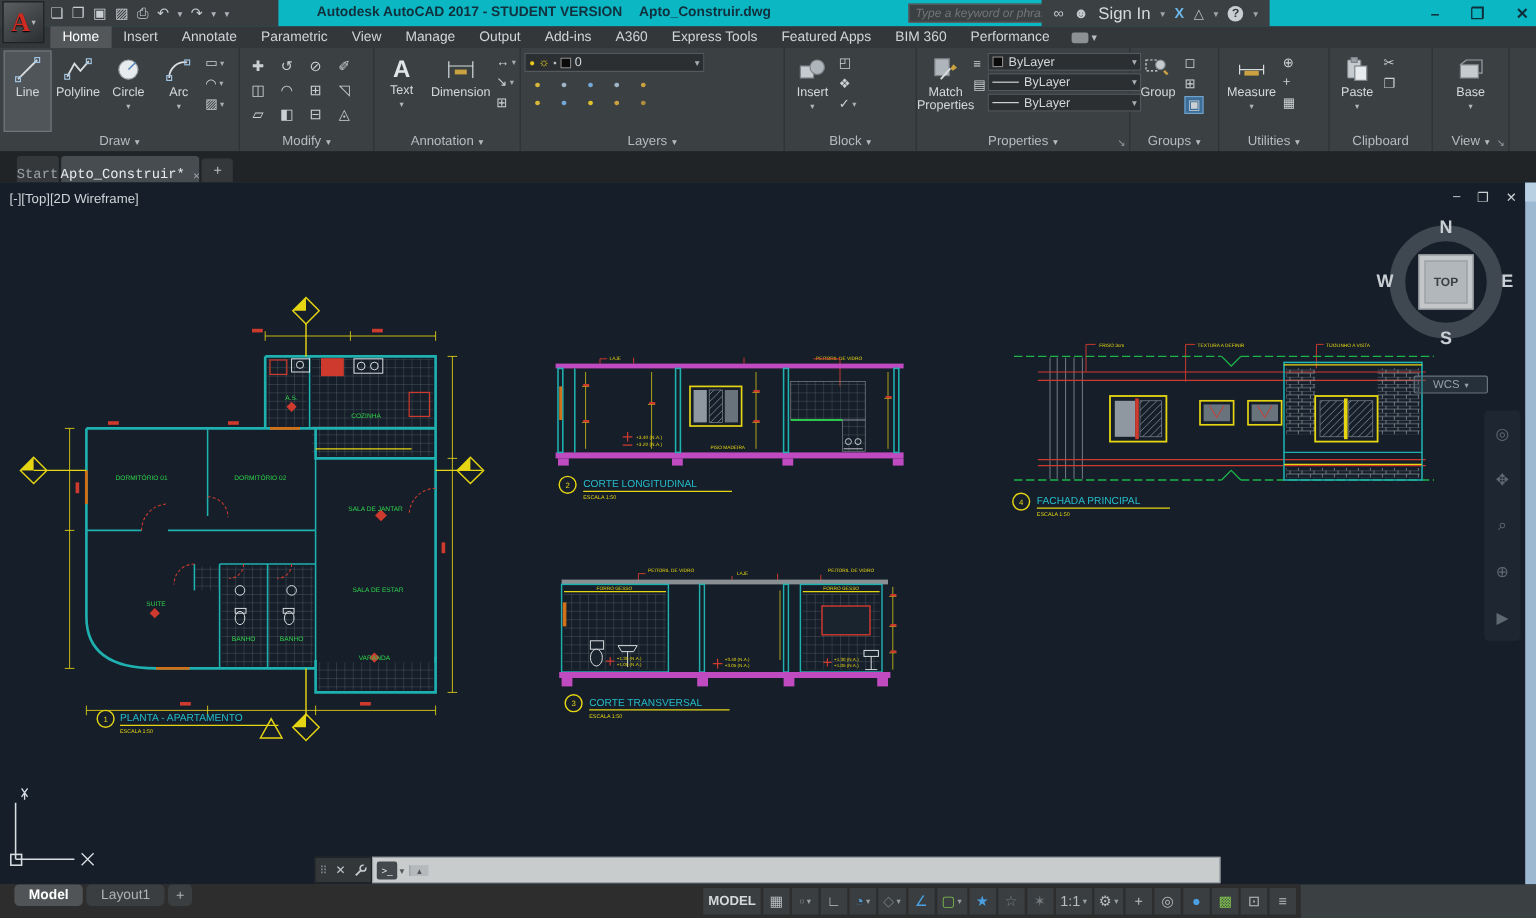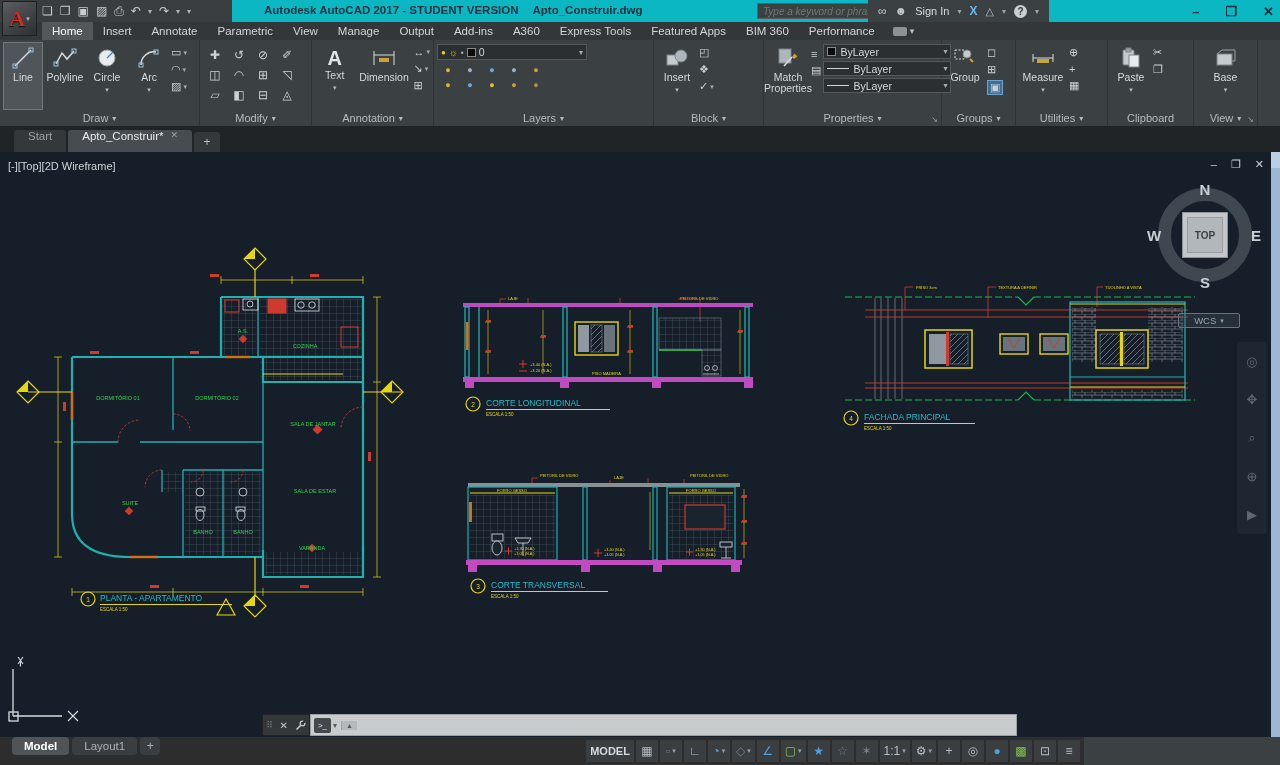--- a/index.html
+++ b/index.html
@@ -15,21 +15,21 @@
   .app-logo { position:absolute; left:2px; top:1px; width:35px; height:35px; background:linear-gradient(145deg,#5a5e61,#2c2f31); border:1px solid #1e2022; z-index:60; display:flex; align-items:center; justify-content:center; }
   .app-logo .a { color:#d02b23; font-size:22px; font-weight:bold; font-family:"Liberation Serif", serif; text-shadow:0 1px 1px #000; }
   .app-logo .dd { color:#bbb; font-size:7px; margin-left:1px; }
   .title-text { position:absolute; left:264px; top:4px; font-size:11.5px; color:#10303d; font-weight:bold; white-space:nowrap; }
   .title-text .doc { margin-left:14px; }
   .tb-search { position:absolute; left:742px; top:3px; width:122px; height:16px; background:#3b4043; border:1px solid #5c6165; display:flex; align-items:center;margin-left:15px; }
   .tb-search input { flex:1; background:transparent; border:none; outline:none; font-style:italic; font-size:10px; color:#a7adb2; padding:0 5px; font-family:"Liberation Sans", sans-serif; }
   .tb-search .go { color:#9ea4a8; font-size:9px; padding-right:3px; }
   .tb-right { position:absolute; left:868px; top:0; height:22px; display:flex; align-items:center; gap:8px; color:#15323e; font-size:11px; background:#3b4043; padding:0 10px; height:22px; }
   .tb-right .ic { color:#c3c8cc; font-size:12px; }
-  .tb-right .signin { color:#d6dadd; font-size:11px; }
+  .tb-right .signin { color:#d6dadd; font-size:14px; }
   .tb-right .x-ic { color:#6db7e8; font-weight:bold; font-size:12px; }
   .tb-right .a360-ic { color:#bcc1c5; font-size:11px; }
   .tb-right .help-ic { width:13px; height:13px; border-radius:50%; background:#c9ced2; color:#34383b; font-size:10px; font-weight:bold; display:flex; align-items:center; justify-content:center; }
   .tb-right .dd { color:#9ea4a8; font-size:8px; }
   .win-ctrl { position:absolute; right:6px; top:0; height:22px; display:flex; align-items:center; gap:26px; color:#0f2e3a; font-size:13px; font-weight:bold; }
 
   
   .ribbon-tabs { position:absolute; left:0; top:22px; width:1280px; height:18px; background:#33373a; display:flex; align-items:stretch; padding-left:42px; }
   .rtab { padding:0 10px; font-size:11.5px; color:#d2d5d8; display:flex; align-items:center; cursor:default; }
   .rtab.active { background:#53575a; color:#fff; }
@@ -64,21 +64,21 @@
   .prop-row { width:128px; height:15px; background:#2b2f32; border:1px solid #54595d; display:flex; align-items:center; gap:4px; padding:0 3px; font-size:10.5px; color:#d5d8da; }
   .prop-row .swatch { width:9px; height:9px; background:#0a0a0a; border:1px solid #888; }
   .prop-row .line { width:22px; border-top:1.5px solid #cfd3d6; }
   .prop-row .grow { flex:1; }
   .prop-row .dd { font-size:8px; color:#a8adb1; }
   .mini-ic { color:#ccd0d3; font-size:11px; }
   .blue-ic { background:#3d6d99; border:1px solid #6fa1c9; padding:0 2px; }
 
   
   .file-tabs { position:absolute; left:0; top:126px; width:1280px; height:26px; background:#202427; display:flex; align-items:flex-end; padding-left:14px; gap:2px; }
-  .ftab { height:22px; padding:0 14px; display:flex; align-items:flex-start; gap:7px; font-size:11.5px; color:#9aa0a5; background:#34383b; border-radius:3px 3px 0 0; }
+  .ftab { height:22px; padding:0 0; display:flex; align-items:flex-end; gap:7px; font-size:11.5px; color:#9aa0a5; background:#34383b; border-radius:3px 3px 0 0;font-family:Liberation Mono, monospace; }
   .ftab.active { background:#474c50; color:#e8eaec; }
   .ftab .x { font-size:9px; color:#9aa0a5; }
   .ftab-plus { height:20px; width:26px; display:flex; align-items:center; justify-content:center; background:#34383b; border-radius:3px 3px 0 0; color:#b9bec2; font-size:12px; }
 
   
   .canvas { position:absolute; left:0; top:152px; width:1280px; height:585px; background:#161f29; overflow:hidden; }
   .vp-label { position:absolute; left:8px; top:8px; font-size:11px; color:#cfd4d8; }
   .vp-ctrl { position:absolute; right:16px; top:6px; display:flex; gap:14px; color:#ccd1d5; font-size:11px; }
   .viewcube { position:absolute; left:1155px; top:33px; width:100px; height:100px; }
   .vc-ring { position:absolute; left:3px; top:3px; width:94px; height:94px; border-radius:50%; border:13px solid rgba(160,168,176,0.30); }

